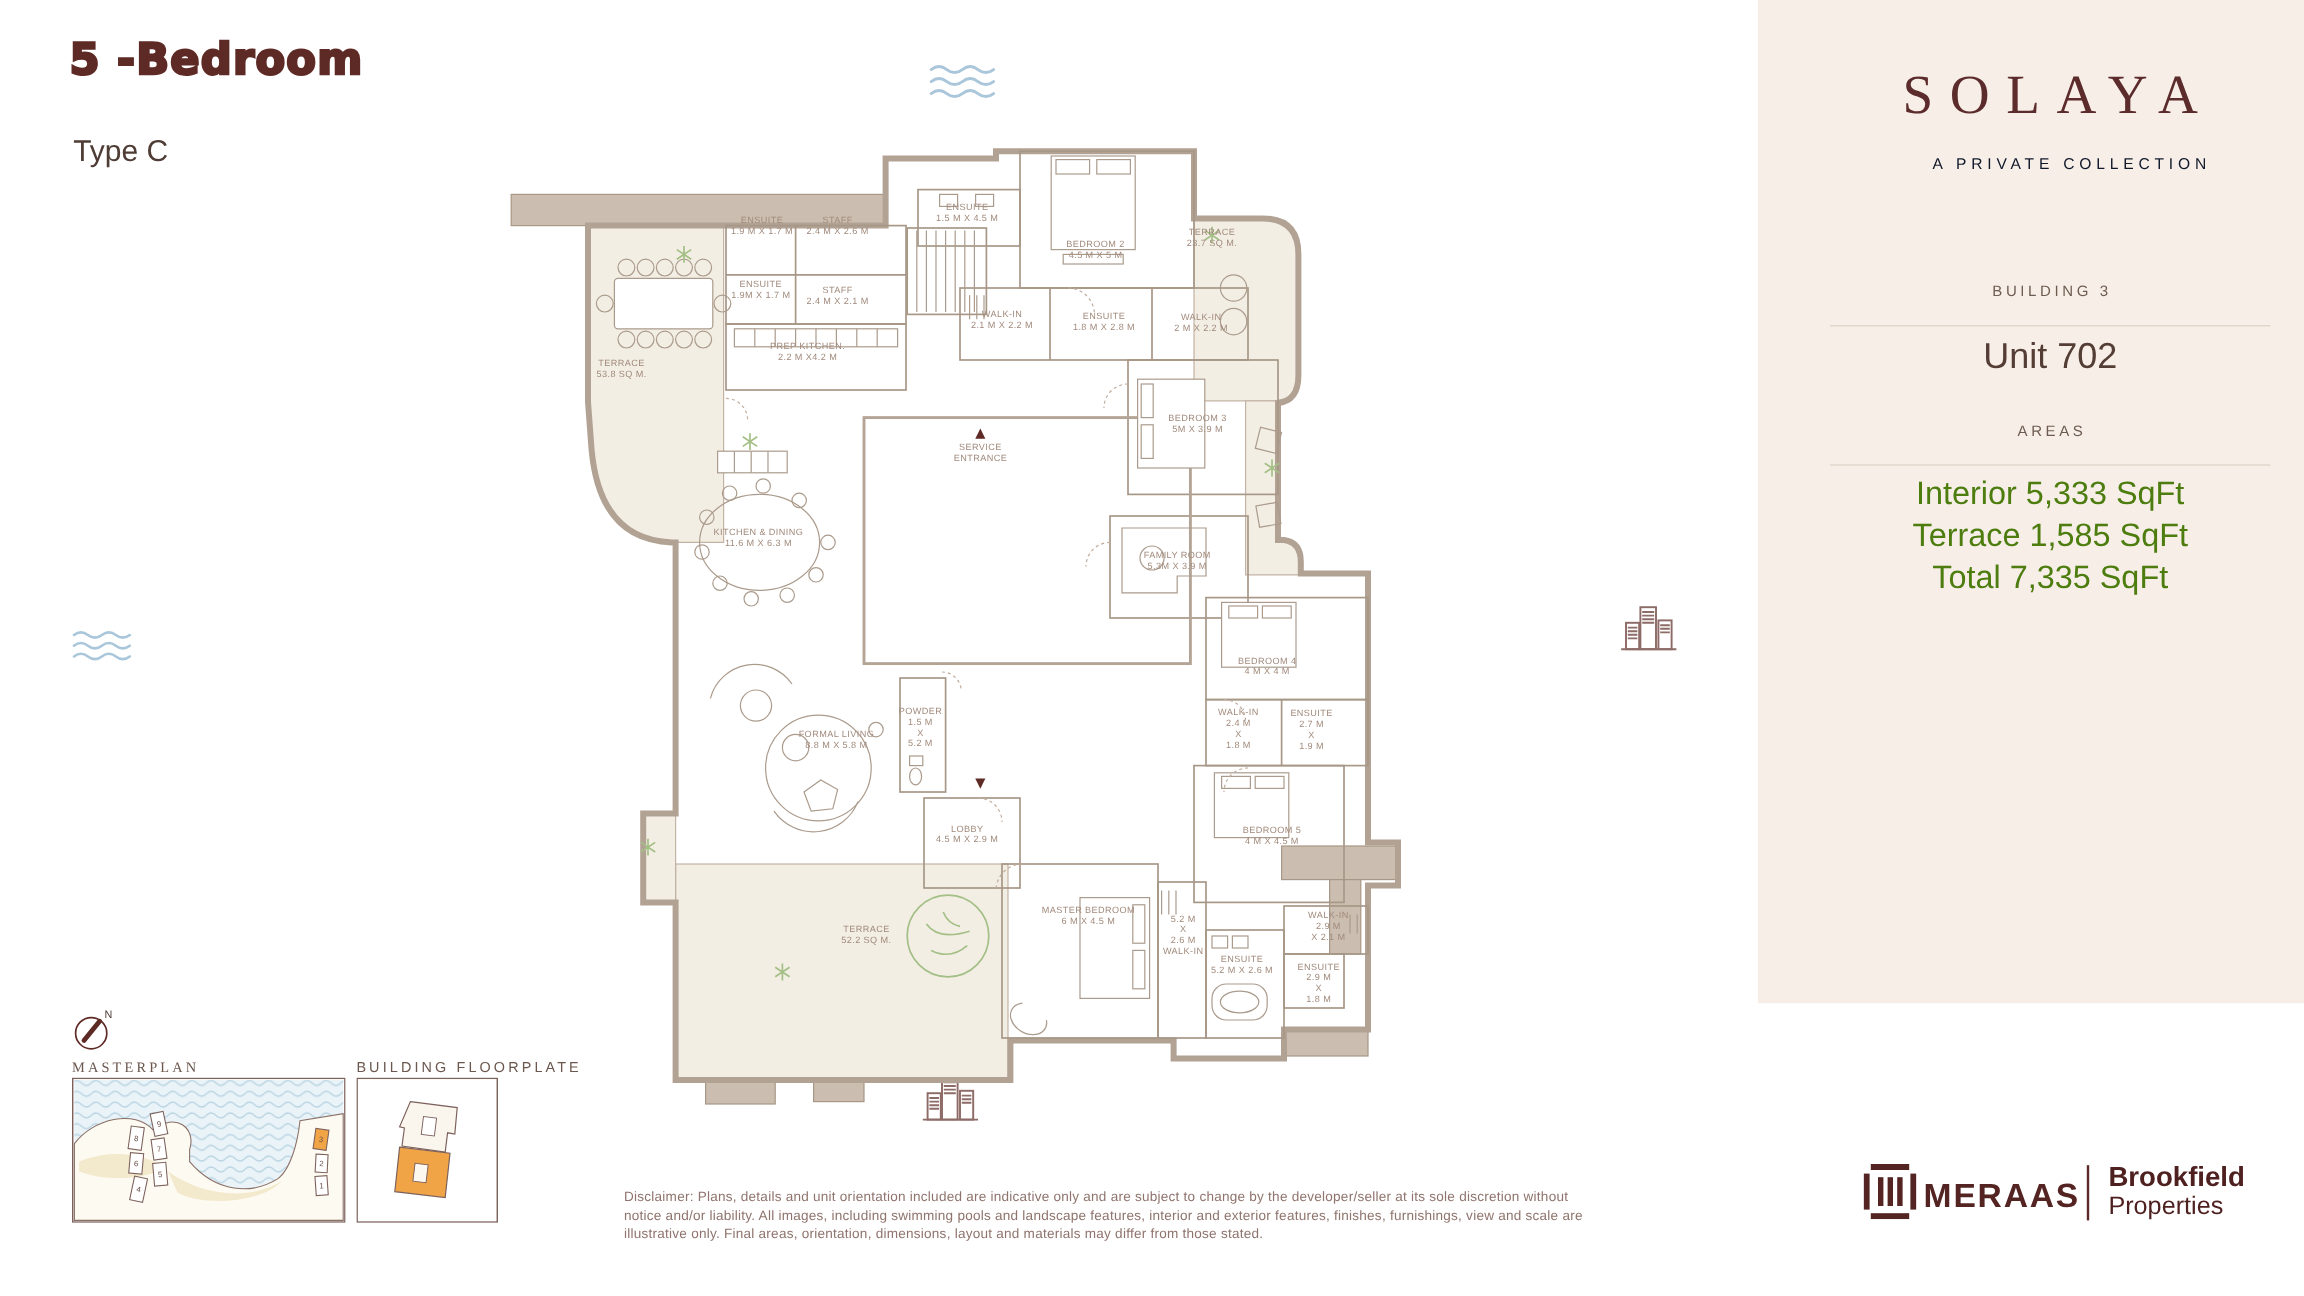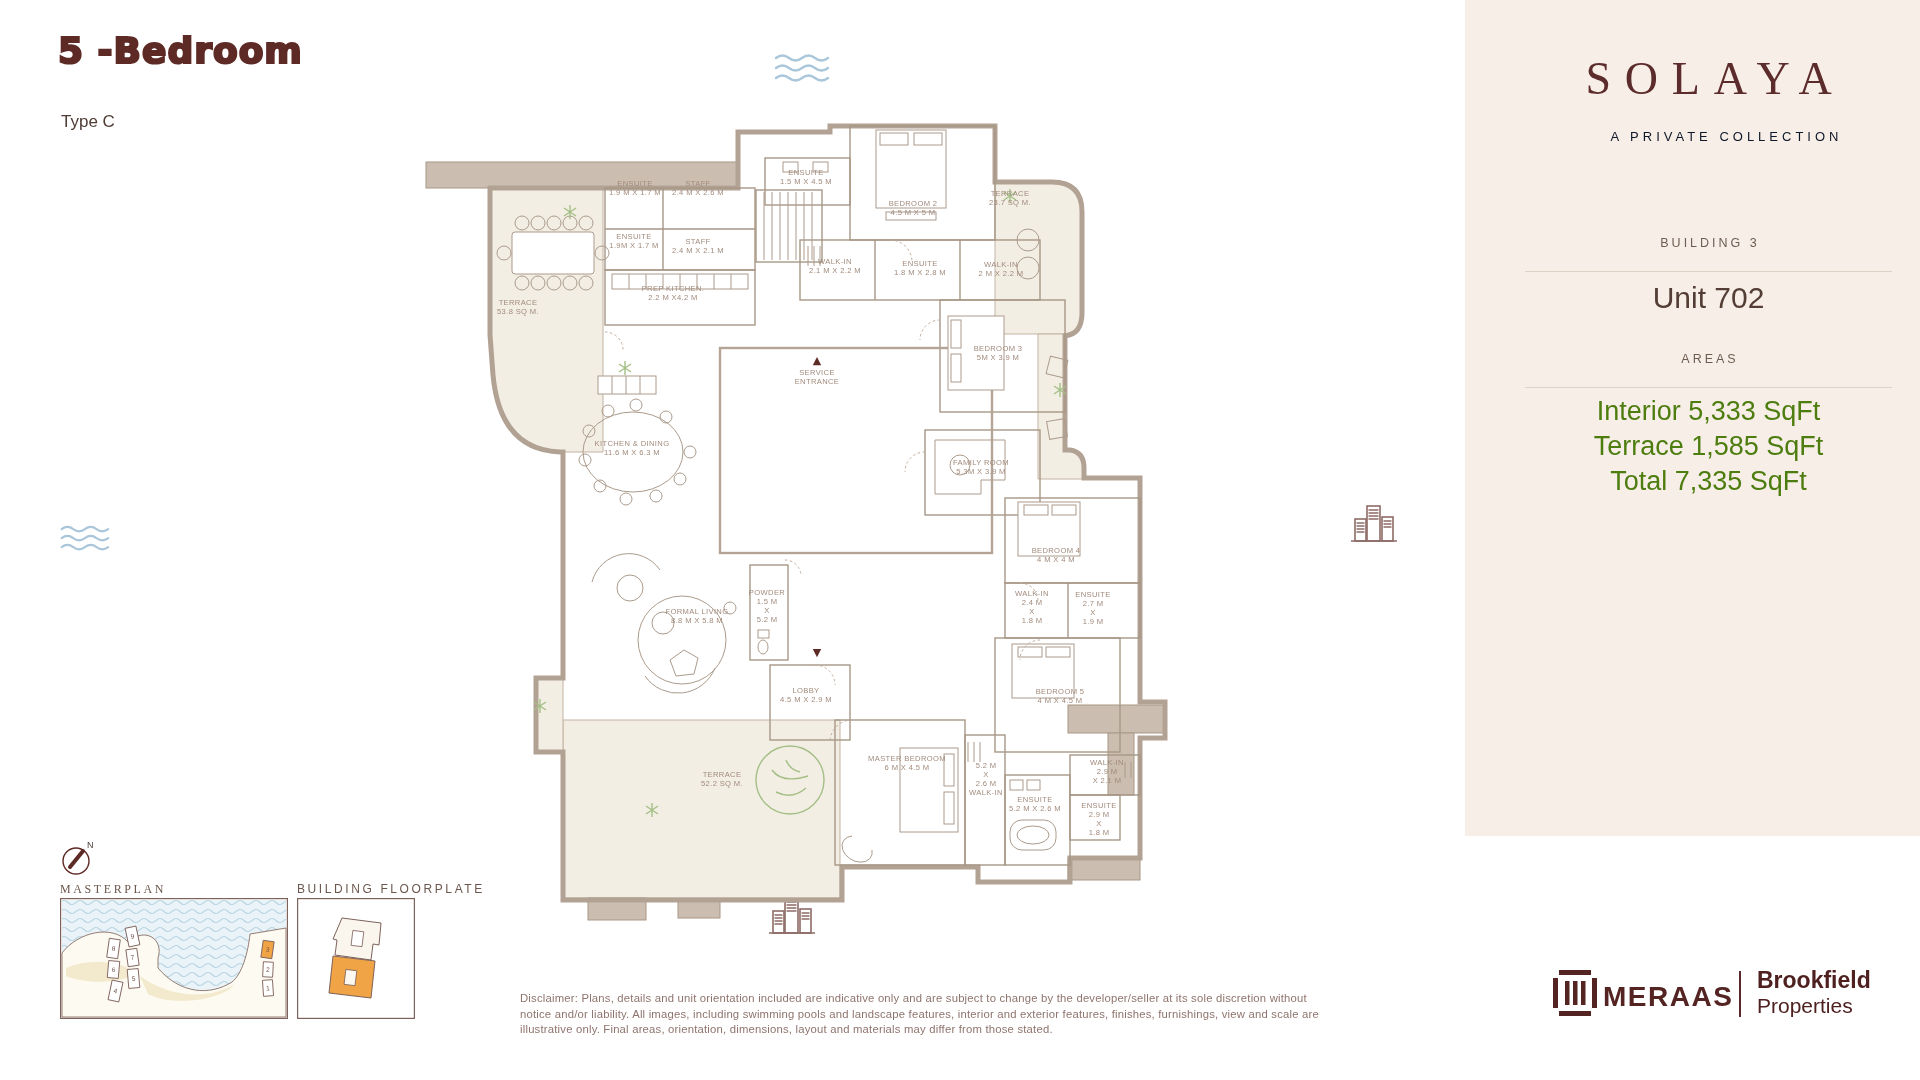--- a/index.html
+++ b/index.html
@@ -7,21 +7,21 @@
     width:1920px;height:1080px;position:relative;overflow:hidden;
     background:#ffffff;font-family:"Liberation Sans",sans-serif;
   }
   .abs{position:absolute;}
 
   
   .page-title{
     left:58px;top:30px;font-size:36px;font-weight:bold;color:#5e2a25;
     letter-spacing:1px;-webkit-text-stroke:2.2px #5e2a25;font-family:"DejaVu Sans",sans-serif;
   }
-  .page-subtitle{left:61px;top:112px;font-size:17px;color:#4e3c35;font-weight:500;}
+  .page-subtitle{left:61px;top:112px;font-size:25px;color:#4e3c35;font-weight:500;}
 
   .mini-label{font-size:12px;letter-spacing:2.6px;color:#6b574e;}
   .masterplan-label{left:60px;top:882px;font-family:Liberation Serif, serif;}
   .floorplate-label{left:297px;top:882px;}
 
   .disclaimer{
     left:520px;top:991px;width:818px;font-size:11.3px;line-height:1.38;
     color:#8f746d;letter-spacing:.2px;
   }
 

